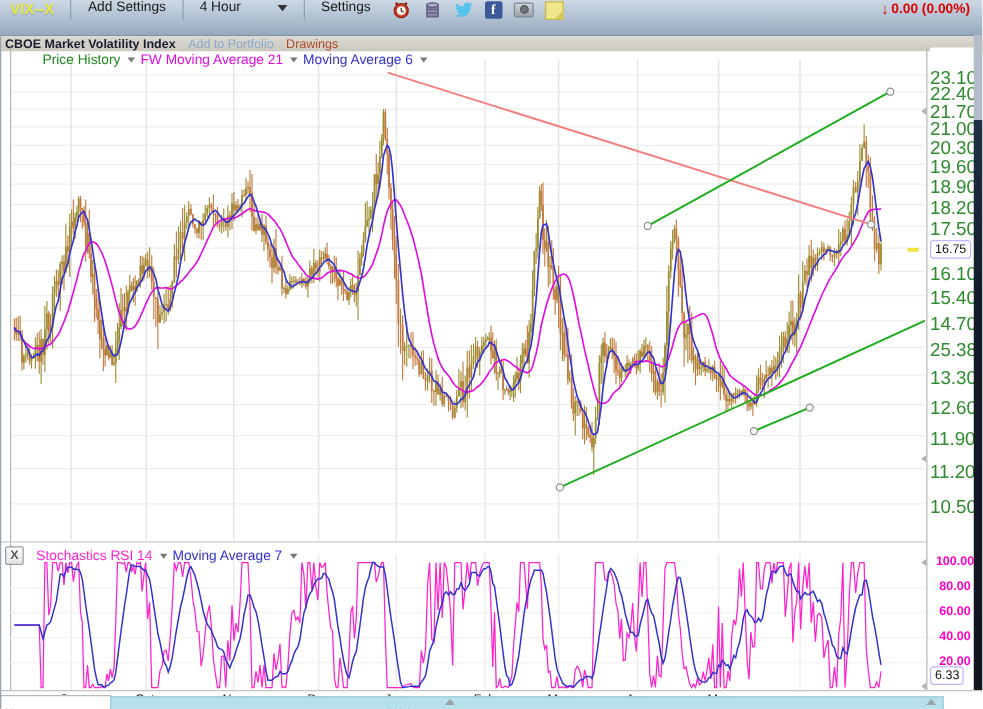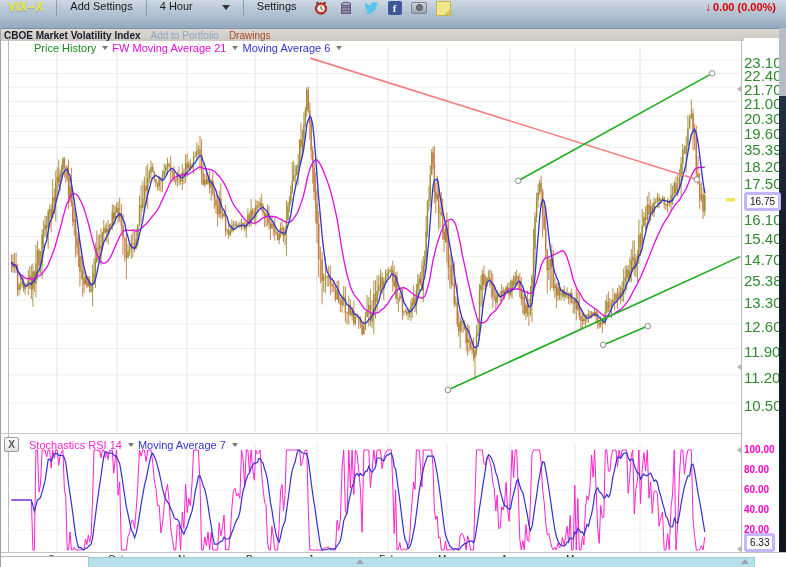--- a/index.html
+++ b/index.html
@@ -33,22 +33,22 @@
   .leg-item{display:flex;align-items:center;gap:3px;cursor:pointer;}
   #xbtn{width:13px;height:13px;border:1px solid #9a9a9a;border-radius:2px;background:linear-gradient(#fdfdfd,#e3e3e3);
         color:#555;font-size:10px;font-weight:bold;display:flex;align-items:center;justify-content:center;
         margin-right:6px;cursor:pointer;line-height:1;}
   
   #main-svg{left:8px;top:48px;}
   #stoch-svg{left:8px;top:443px;}
   .vline{width:1px;background:#b9b9b9;}
   #axis-right{left:744px;top:38px;width:36px;height:514px;background:#fff;}
   .ytick{position:absolute;left:0;width:36px;font-size:15px;color:#2e8b2e;text-align:left;}
-  .stick{position:absolute;left:0;width:40px;font-size:10px;color:#ff00c8;font-weight:bold;text-align:left;}
-  .pricebox{position:absolute;background:#fff;border:3px solid #c4b5fd;border-radius:3px;
+  .stick{position:absolute;left:0;width:40px;font-size:10px;color:#ff00c8;font-weight:bold;text-align:center;}
+  .pricebox{position:absolute;background:#fff;border:1px solid #c4b5fd;border-radius:3px;
     font-size:10px;color:#111;padding:1px 3px;z-index:5;}
   .axis-marker{position:absolute;width:0;height:0;border-top:3px solid transparent;border-bottom:3px solid transparent;
     border-right:4px solid #b5b5b5;}
   
   #xaxis{left:0;top:552px;width:786px;height:15px;border-top:1px solid #c3c3c3;background:#fff;}
   .mlabel{position:absolute;top:1px;font-size:10px;color:#222;}
   #yearlab{position:absolute;top:10px;font-size:10px;color:#222;}
   #leftyear{position:absolute;left:2px;top:8px;font-size:10px;color:#222;}
   #tstamp{position:absolute;right:46px;top:3px;font-size:9px;color:#222;}
   
@@ -666,21 +666,21 @@
   </span>
 </div>
 
 <div id="axis-right" class="abs">
     <div class="ytick" style="top:16px">23.10</div>
     <div class="ytick" style="top:29px">22.40</div>
     <div class="ytick" style="top:43px">21.70</div>
     <div class="ytick" style="top:57px">21.00</div>
     <div class="ytick" style="top:72px">20.30</div>
     <div class="ytick" style="top:87px">19.60</div>
-    <div class="ytick" style="top:103px">35.39</div>
+    <div class="ytick" style="top:103px">18.90</div>
     <div class="ytick" style="top:120px">18.20</div>
     <div class="ytick" style="top:137px">17.50</div>
     <div class="ytick" style="top:173px">16.10</div>
     <div class="ytick" style="top:192px">15.40</div>
     <div class="ytick" style="top:213px">14.70</div>
     <div class="ytick" style="top:234px">25.38</div>
     <div class="ytick" style="top:256px">13.30</div>
     <div class="ytick" style="top:280px">12.60</div>
     <div class="ytick" style="top:305px">11.90</div>
     <div class="ytick" style="top:331px">11.20</div>

